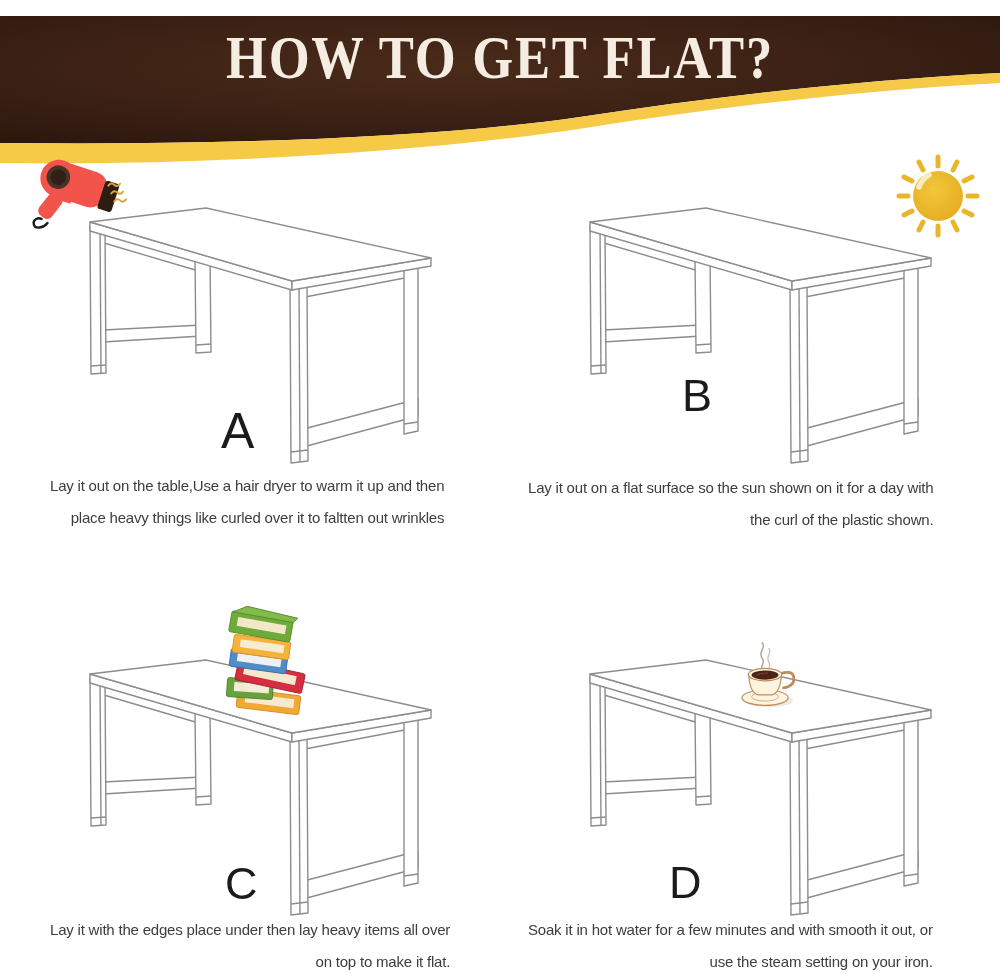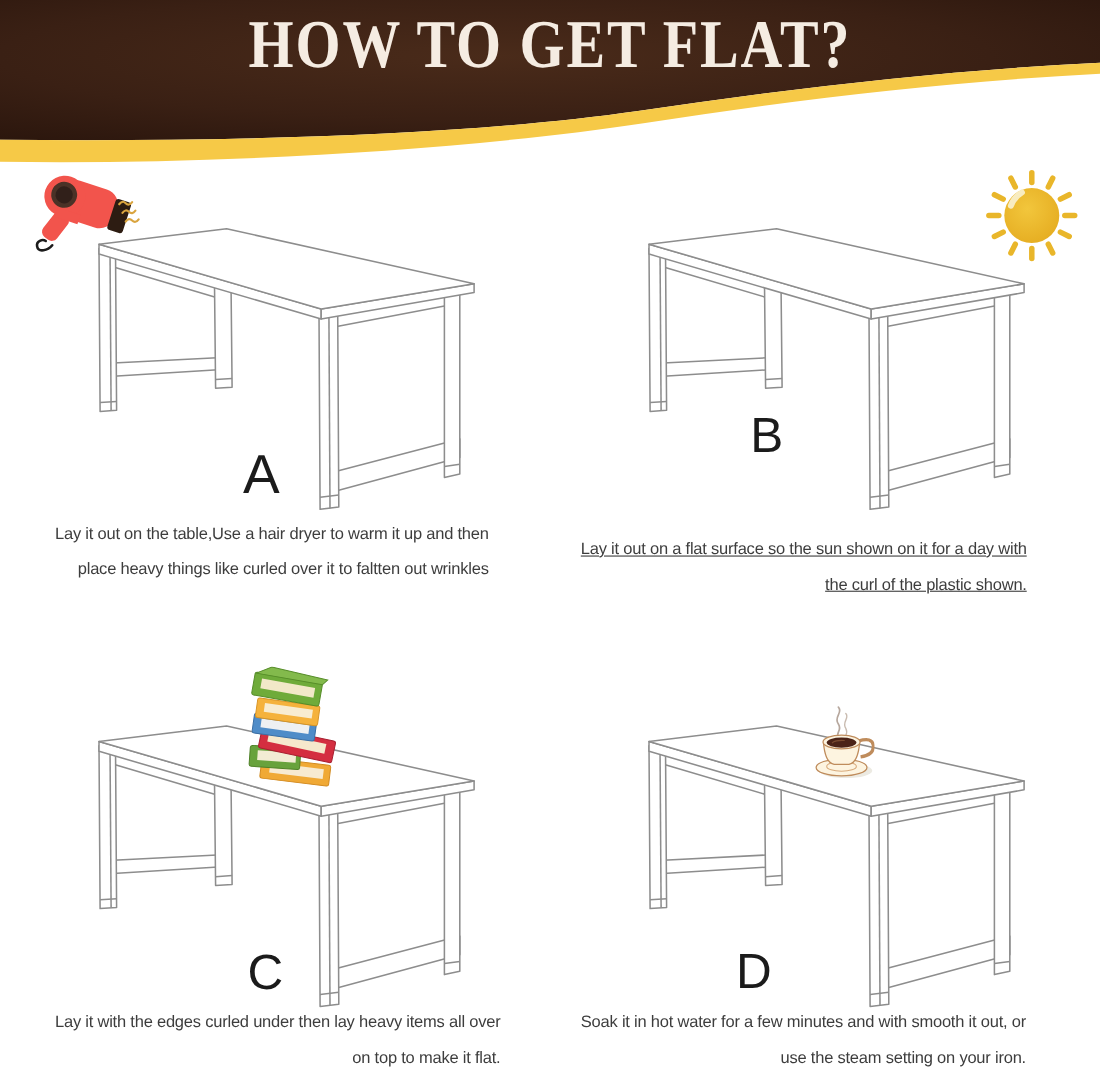--- a/index.html
+++ b/index.html
@@ -1,20 +1,20 @@
 <!DOCTYPE html>
 <html><head>
 <meta charset="utf-8">
 <style>
   html,body{margin:0;padding:0;background:#ffffff;}
   .page{position:relative;width:1000px;height:974px;background:#ffffff;overflow:hidden;
         font-family:"Liberation Sans",sans-serif;}
 
   
-  .header{position:absolute;left:0;top:0;width:1000px;height:160px;}
+  .header{position:absolute;left:0;top:16px;width:1000px;height:160px;}
   .header svg{position:absolute;left:0;top:0;}
   .title{position:absolute;left:0;right:0;top:10px;text-align:center;
          font-family:"Liberation Serif",serif;font-weight:700;font-size:62px;
          letter-spacing:2px;color:#F5ECE2;transform:scaleX(.85);line-height:1;}
 
   
   .desk{position:absolute;width:400px;height:285px;}
   .desk-a{left:40px;top:190px;}
   .desk-b{left:540px;top:190px;}
   .desk-c{left:40px;top:642px;}
@@ -33,21 +33,21 @@
   .letter-a{left:221px;top:406px;font-size:50px;}
   .letter-b{left:682px;top:373px;font-size:45px;}
   .letter-c{left:225px;top:861px;font-size:45px;}
   .letter-d{left:669px;top:860px;font-size:45px;}
 
   
   .caption{position:absolute;color:#3D3D3D;font-size:15px;letter-spacing:-0.2px;
            line-height:32px;text-align:right;}
   .cap-line{display:block;white-space:nowrap;}
   .caption-a{left:50px;top:470px;}
-  .caption-b{left:528px;top:484px;text-decoration:underline;}
+  .caption-b{left:528px;top:472px;}
   .caption-c{left:50px;top:914px;}
   .caption-d{left:528px;top:914px;}
 </style>
 </head>
 <body>
 
 <div class="page">
 
   <svg width="0" height="0" style="position:absolute" aria-hidden="true">
     <defs>
@@ -198,21 +198,21 @@
 
   <div class="caption caption-a">
     <span class="cap-line">Lay it out on the table,Use a hair dryer to warm it up and then</span>
     <span class="cap-line">place heavy things like curled over it to faltten out wrinkles</span>
   </div>
   <div class="caption caption-b">
     <span class="cap-line">Lay it out on a flat surface so the sun shown on it for a day with</span>
     <span class="cap-line">the curl of the plastic shown.</span>
   </div>
   <div class="caption caption-c">
-    <span class="cap-line">Lay it with the edges curled under then lay heavy items all over</span>
+    <span class="cap-line">Lay it with the edges place under then lay heavy items all over</span>
     <span class="cap-line">on top to make it flat.</span>
   </div>
   <div class="caption caption-d">
     <span class="cap-line">Soak it in hot water for a few minutes and with smooth it out, or</span>
     <span class="cap-line">use the steam setting on your iron.</span>
   </div>
 
 </div>
 
 </body></html>

